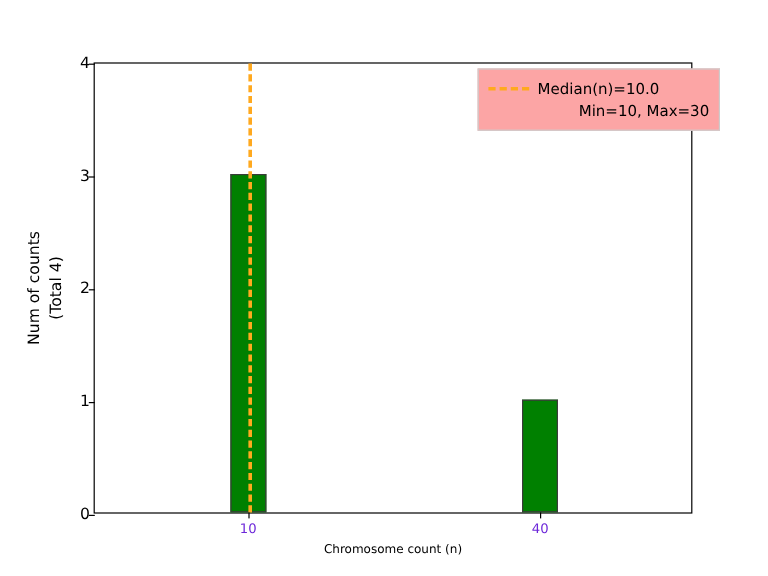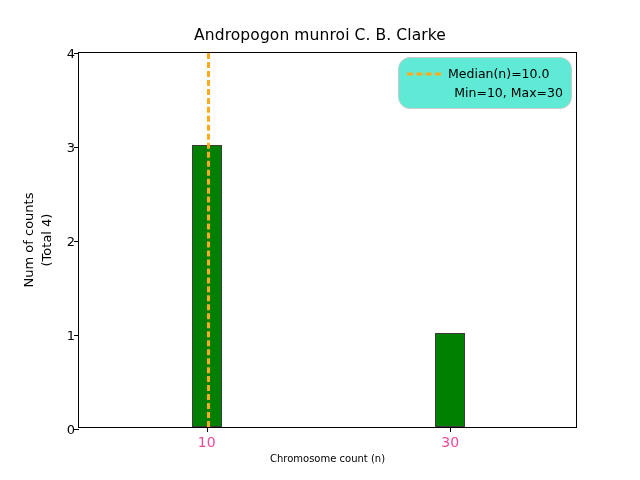--- a/index.html
+++ b/index.html
@@ -105,22 +105,22 @@
     left: 0;
     width: 0;
     height: 5px;
     border-left: 1.1px solid #000000;
   }
   .x-tick-label {
     position: absolute;
     top: 7px;
     left: 0;
     transform: translateX(-50%);
-    font-size: 14px;
-    color: #ec4899;
+    font-size: 11px;
+    color: #6d28d9;
     white-space: nowrap;
   }
 
   
   #x-axis-label {
     position: absolute;
     left: 78px;
     width: 499px;
     top: 453px;
     text-align: center;
@@ -146,25 +146,25 @@
     line-height: 1.35;
     white-space: nowrap;
   }
   #y-axis-label-inner div { display: block; }
 
   
   #legend {
     position: absolute;
     left: 398px;
     top: 57px;
-    width: 174px;
+    width: 202px;
     box-sizing: border-box;
     border: 1px solid #cccccc;
-    border-radius: 12px;
-    background: #5eead4;
+    border-radius: 0;
+    background: #fca5a5;
     padding: 6px 8px 6px 8px;
   }
   .legend-row {
     display: flex;
     align-items: center;
     height: 19px;
   }
   .legend-marker {
     width: 34px;
     height: 10px;
@@ -191,21 +191,20 @@
   .legend-row.continuation .legend-label {
     width: 100%;
     text-align: right;
   }
 </style>
 </head>
 <body>
 
 <div id="figure">
 
-  <div id="chart-title">Andropogon munroi C. B. Clarke</div>
 
   <div id="plot-area">
     <div id="plot-inner">
 
     <div class="bar" style="left: 112.579px; width: 30.4268px; height: 282px; background: rgb(0, 128, 0); border-color: rgb(59, 59, 59);"></div>
         <div class="bar" style="left: 355.994px; width: 30.4268px; height: 94px; background: rgb(0, 128, 0); border-color: rgb(59, 59, 59);"></div>
         <div id="median-line" style="left: 127.793px; border-left-color: rgb(255, 169, 31);"></div>
         <div class="y-tick-wrap" style="top: 376px;">
           <div class="y-tick"></div>
           <div class="y-tick-label">0</div>
@@ -225,21 +224,21 @@
         <div class="y-tick-wrap" style="top: 0px;">
           <div class="y-tick"></div>
           <div class="y-tick-label">4</div>
         </div>
         <div class="x-tick-wrap" style="left: 127.793px;">
           <div class="x-tick"></div>
           <div class="x-tick-label">10</div>
         </div>
         <div class="x-tick-wrap" style="left: 371.207px;">
           <div class="x-tick"></div>
-          <div class="x-tick-label">30</div>
+          <div class="x-tick-label">40</div>
         </div>
       </div>
   </div>
 
   <div id="x-axis-label">Chromosome count (n)</div>
 
   <div id="y-axis-label">
     <div id="y-axis-label-inner">
       <div>Num of counts</div>
       <div>(Total 4)</div>

